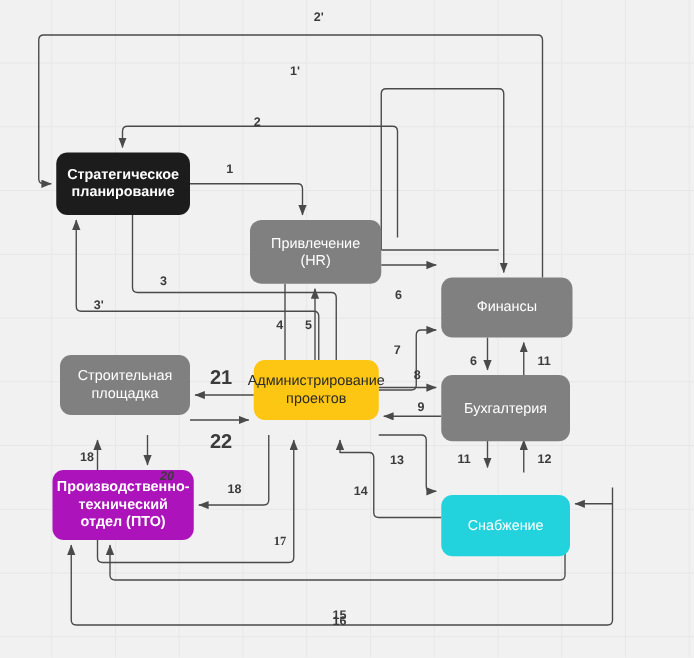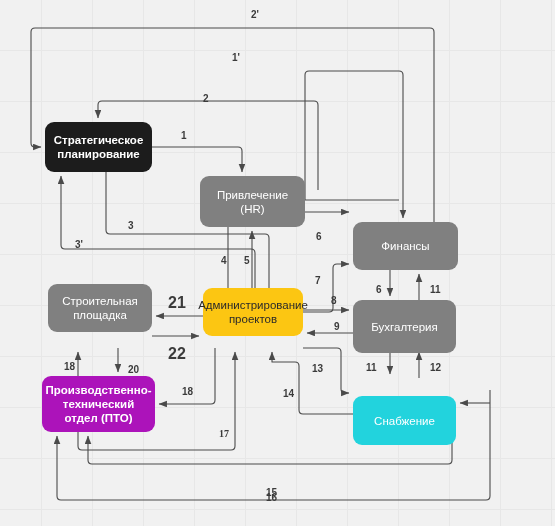--- a/index.html
+++ b/index.html
@@ -163,19 +163,19 @@
   <div class="elabel" style="left:334px;top:321px;">9</div>
   <div class="elabel" style="left:376px;top:284px;">6</div>
   <div class="elabel" style="left:430px;top:284px;">11</div>
   <div class="elabel" style="left:366px;top:362px;">11</div>
   <div class="elabel" style="left:430px;top:362px;">12</div>
   <div class="elabel" style="left:312px;top:363px;">13</div>
   <div class="elabel" style="left:283px;top:388px;">14</div>
   <div class="elabel big" style="left:168px;top:294px;">21</div>
   <div class="elabel big" style="left:168px;top:345px;">22</div>
   <div class="elabel" style="left:64px;top:361px;">18</div>
-  <div class="elabel" style="left:128px;top:364px;">20</div>
+  <div class="elabel" style="left:128px;top:376px;font-style:italic;">20</div>
   <div class="elabel" style="left:182px;top:386px;">18</div>
   <div class="elabel" style="left:219px;top:428px;font-family:Liberation Serif, serif;">17</div>
   <div class="elabel" style="left:266px;top:457px;margin-top:30px;">15</div>
   <div class="elabel" style="left:266px;top:492px;">16</div>
 
 </div>
 
 </body></html>

